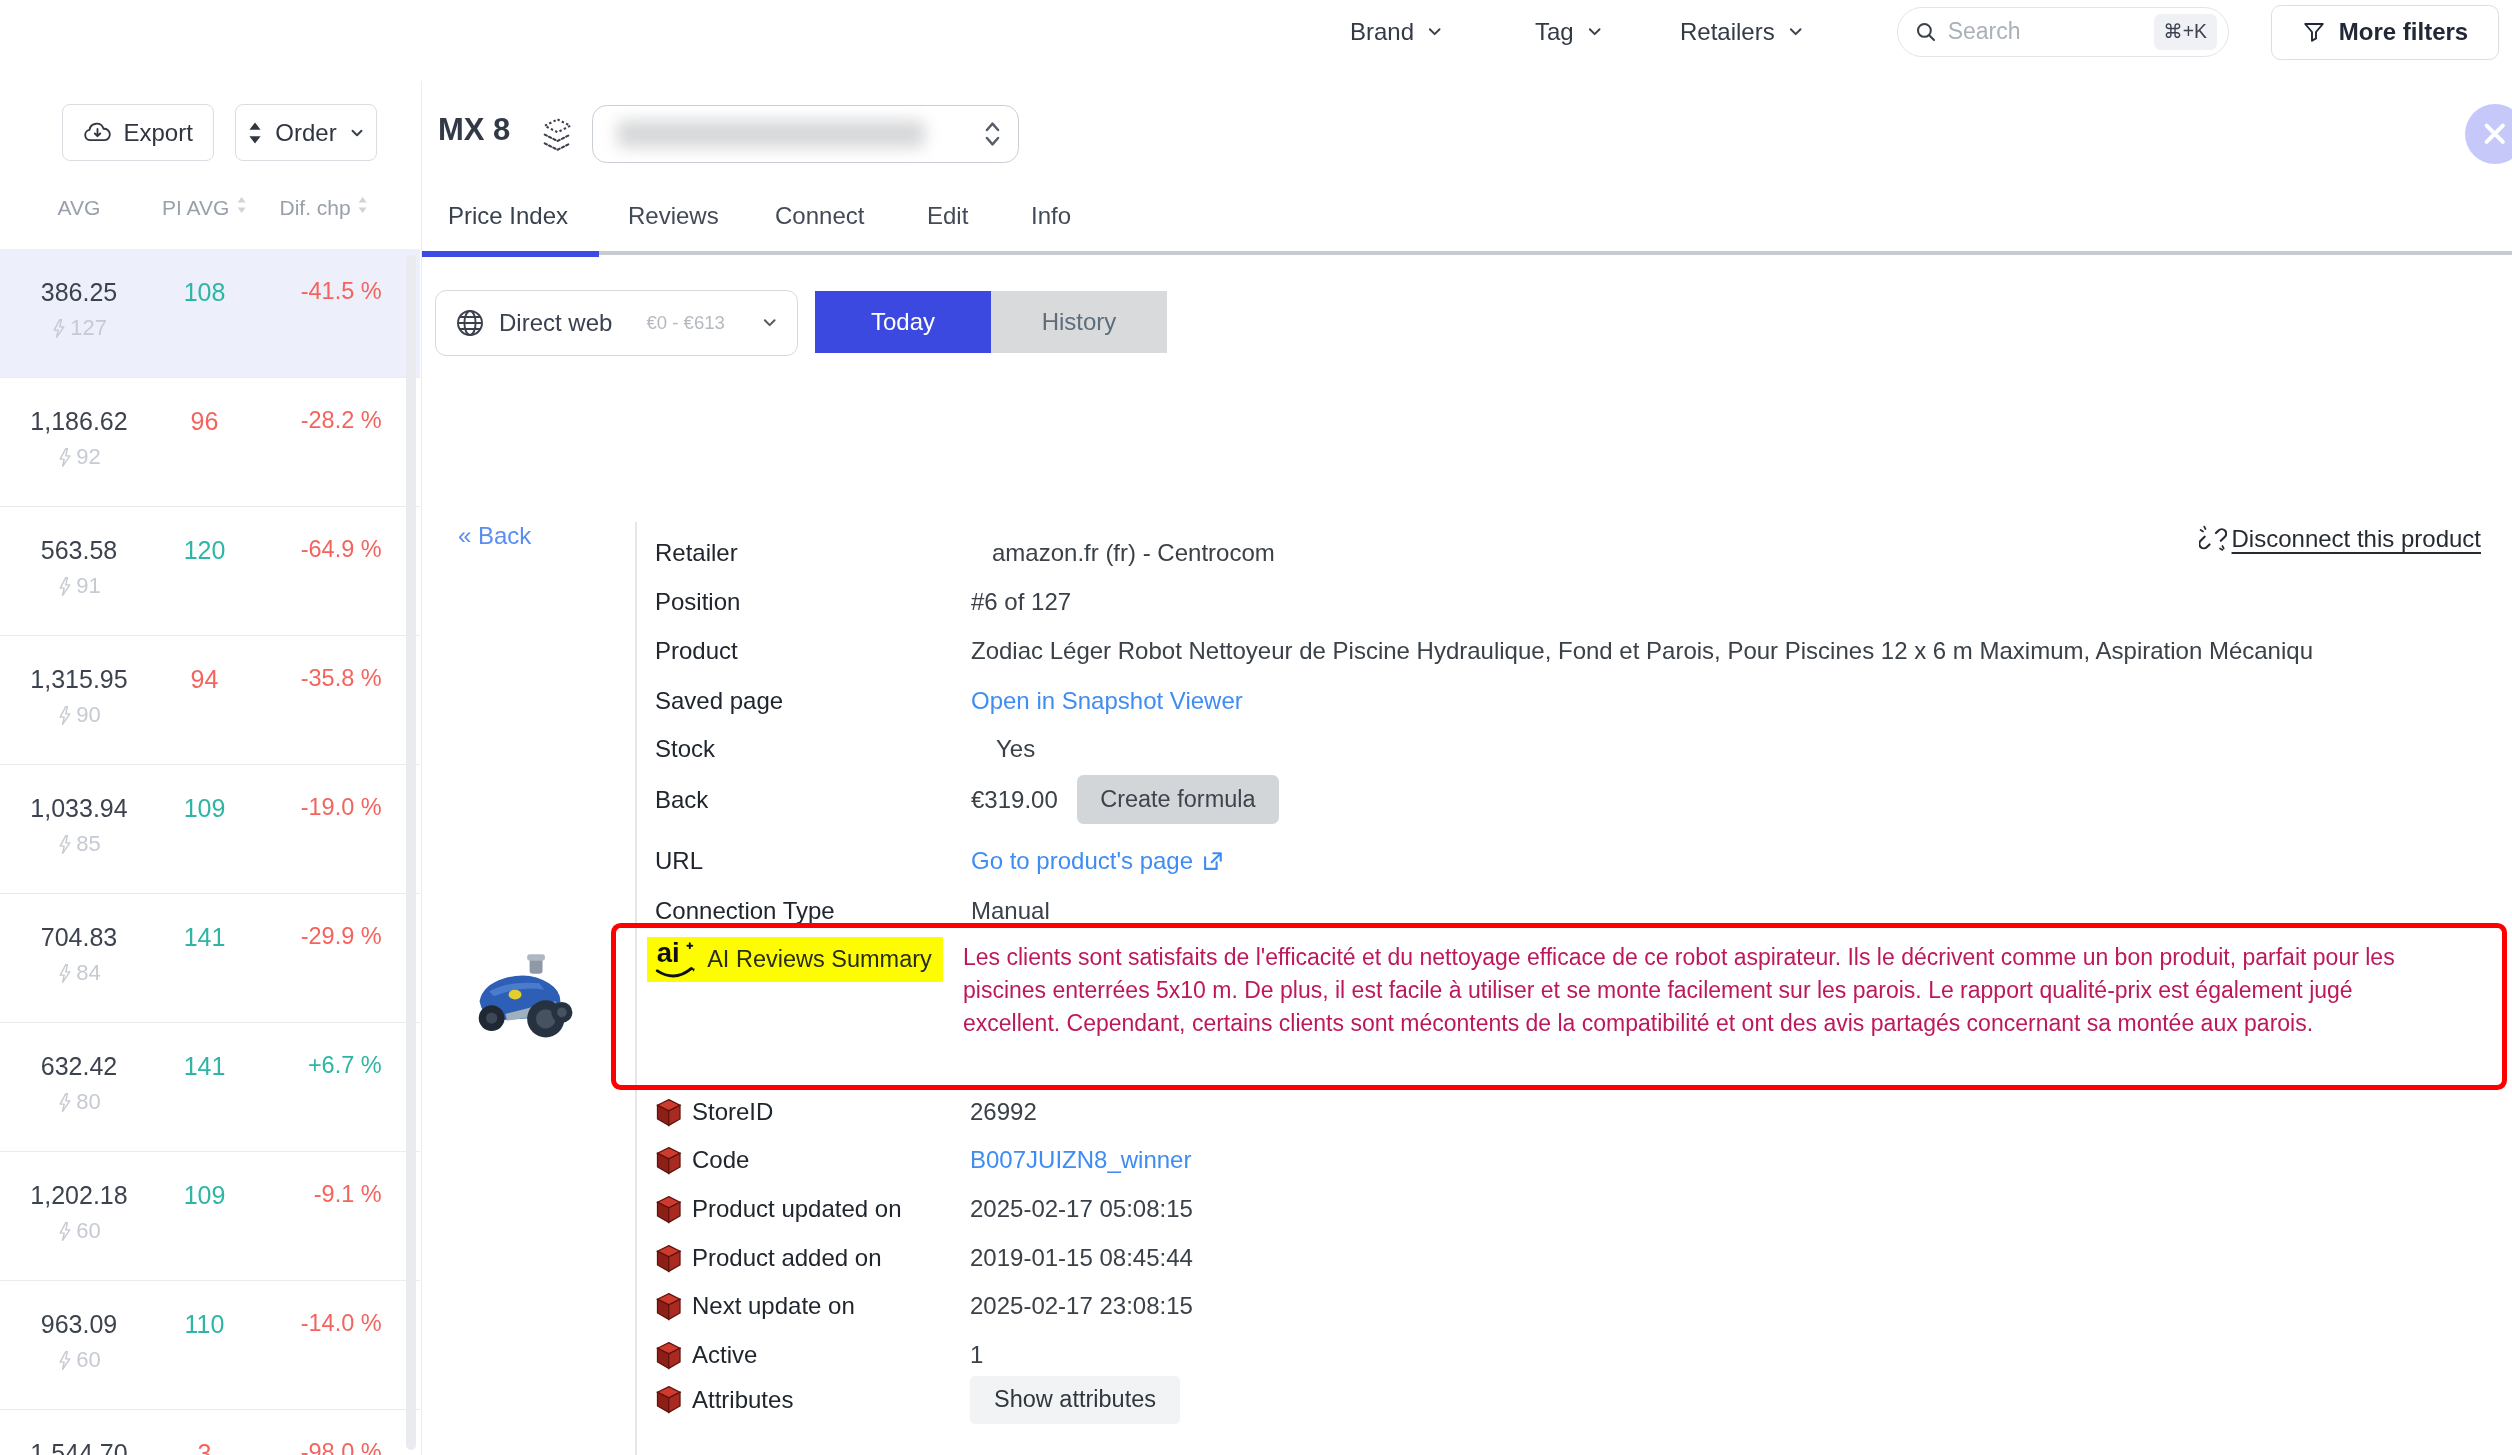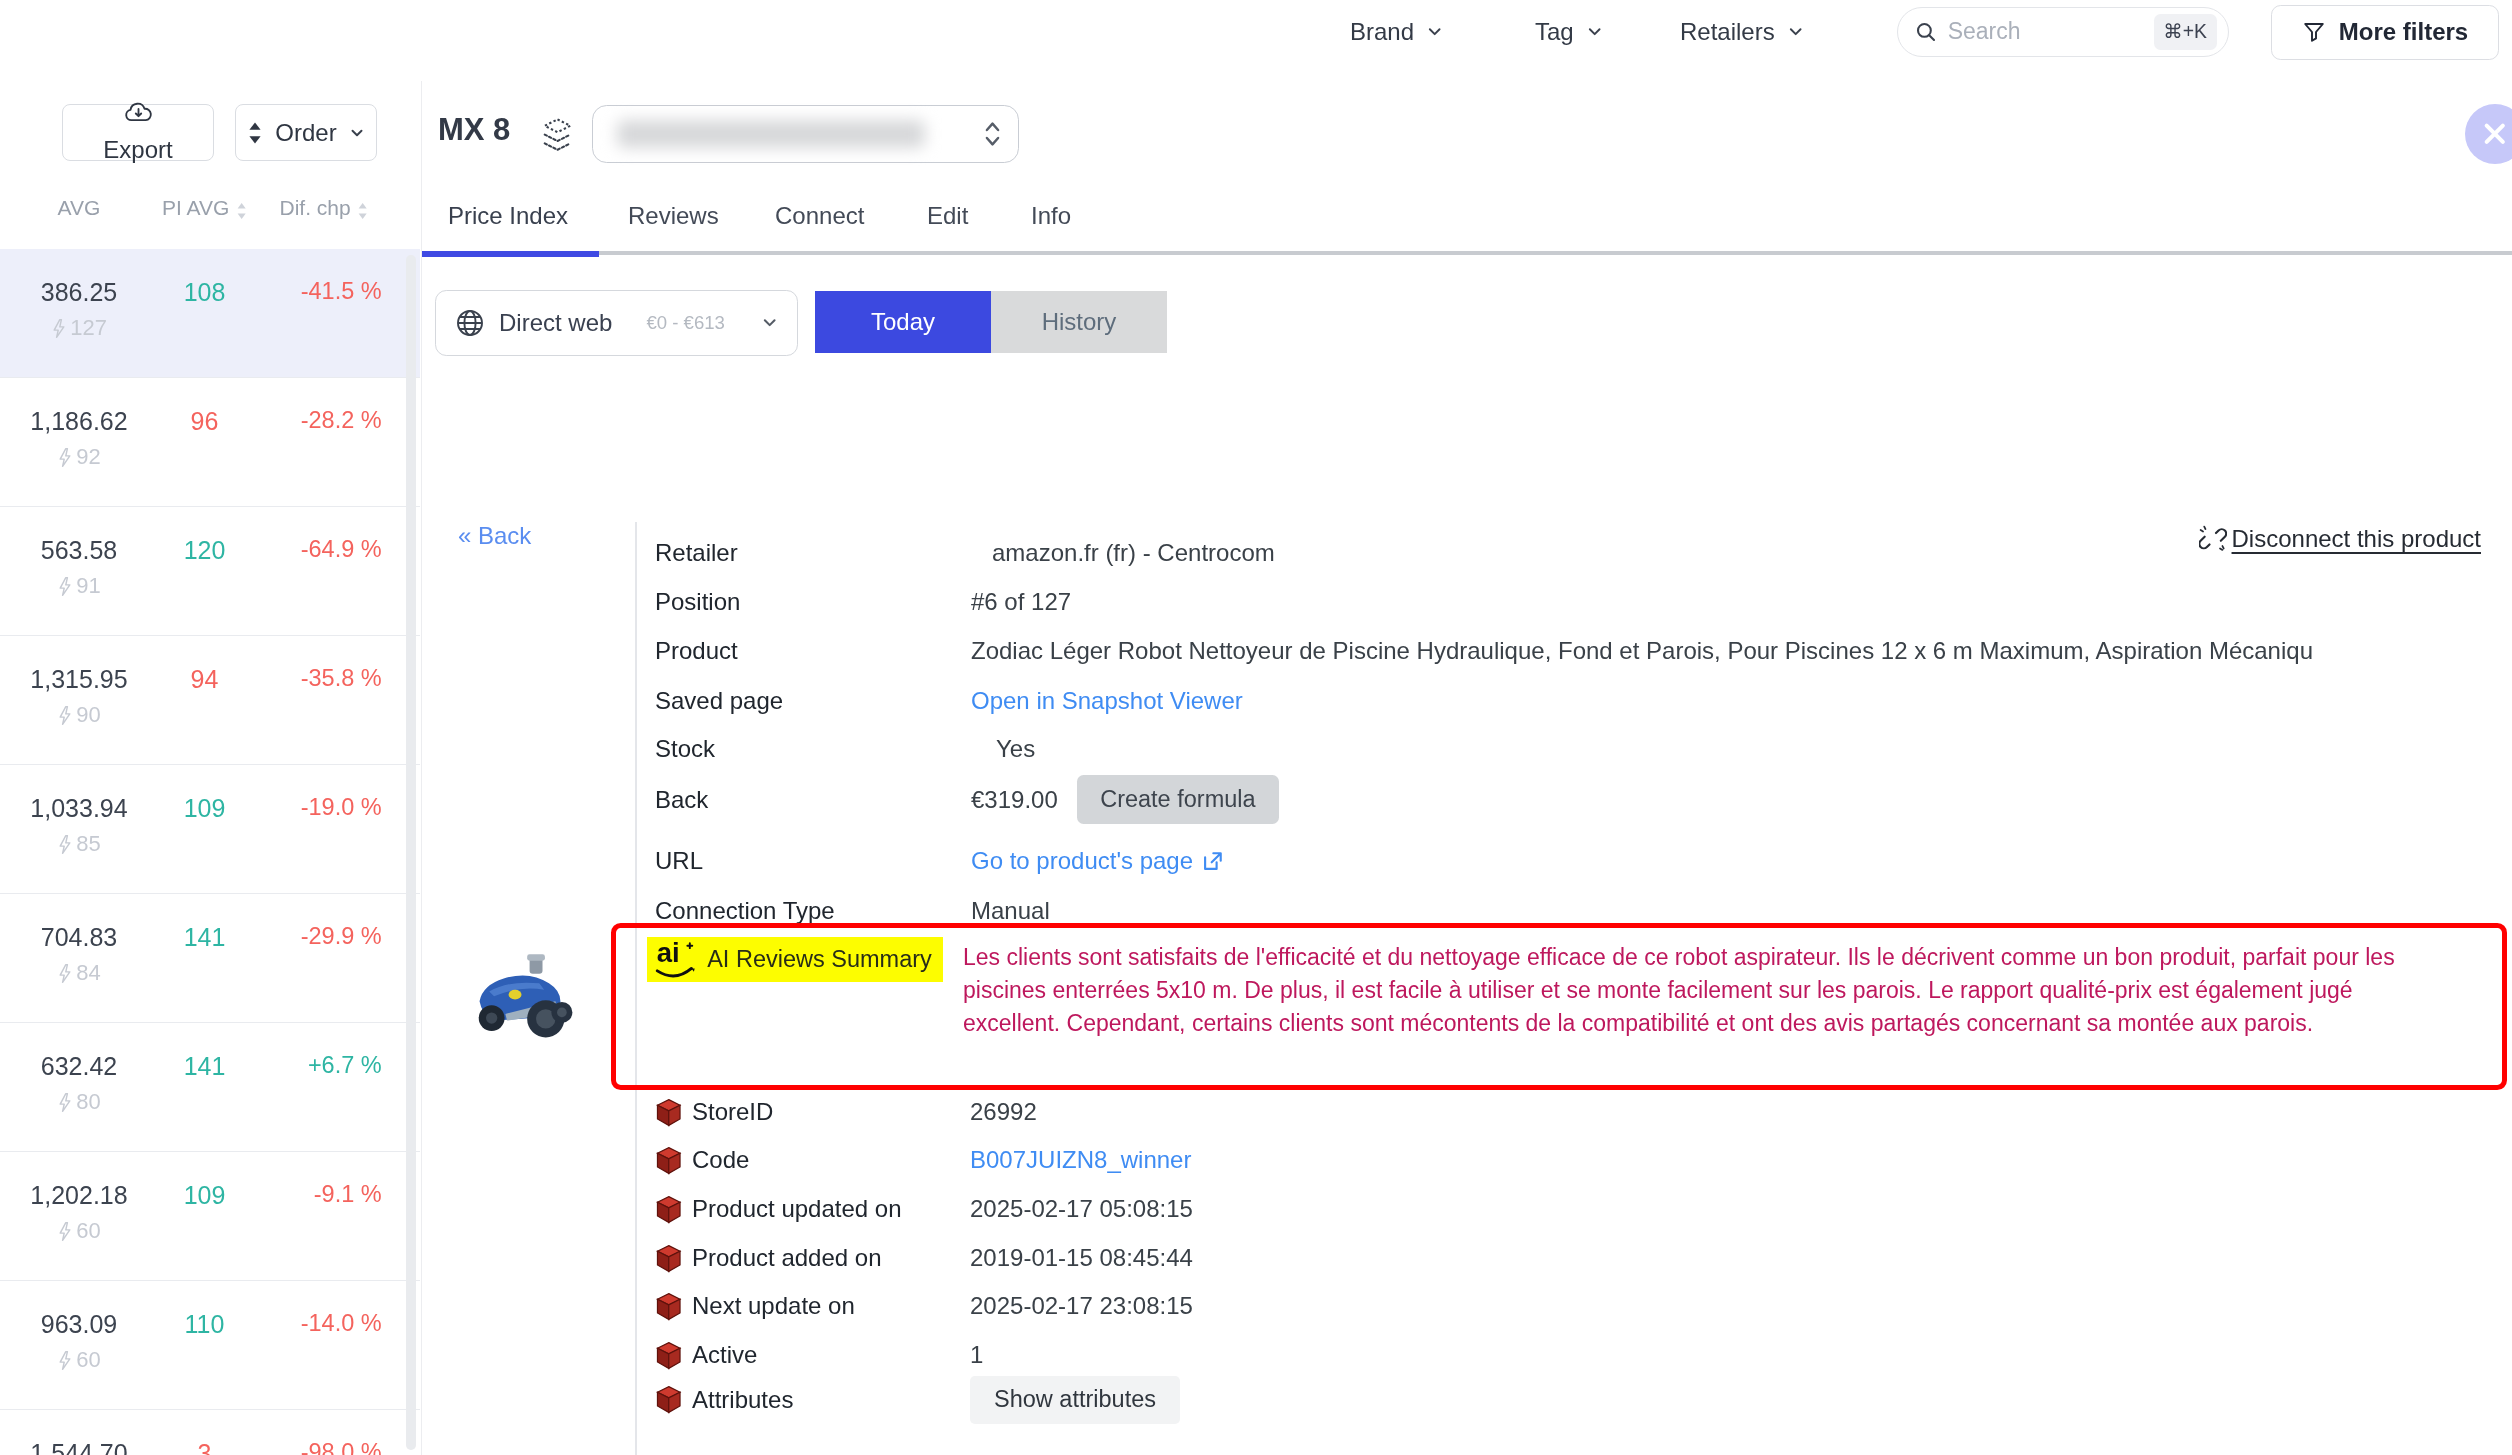--- a/index.html
+++ b/index.html
@@ -23,25 +23,25 @@
   .more-filters { position:absolute; left:2271px; top:4.9px; width:228px; height:55px;
                   border:1.6px solid #dcdee3; border-radius:9.7px; display:flex; align-items:center;
                   justify-content:center; gap:13px; font-size:24px; font-weight:700; color:#222835; background:#fff; cursor:pointer; }
 
   
   .sidebar { position:absolute; left:0; top:81px; width:422px; height:1374px; background:#fff;
              border-right:1.6px solid #ecedf0; }
   .side-btn { position:absolute; top:23px; height:57px; border:1.6px solid #dadde2; border-radius:8px;
               background:#fff; display:flex; align-items:center; justify-content:center; gap:11.3px;
               font-size:24px; font-weight:500; color:#2f3642; cursor:pointer; }
-  .btn-export { left:62px; width:152px;flex-direction:column; }
+  .btn-export { left:62px; width:152px; }
   .btn-order  { left:235px; width:142px; }
   .side-headers { position:absolute; top:115px; left:0; width:397px; display:flex;
                   font-size:21px; color:#99a0ab; }
-  .sh { display:flex; align-items:flex-end; justify-content:center; gap:6.5px; }
+  .sh { display:flex; align-items:flex-start; justify-content:center; gap:6.5px; }
   .sh1 { width:158px; } .sh2 { width:93px; } .sh3 { width:146px; }
   .side-rows { position:absolute; top:168px; left:0; width:420px; height:1221px; overflow:hidden; }
   .srow { position:relative; width:100%; height:129px; border-bottom:1.6px solid #e9ebef;
           display:flex; align-items:flex-start; padding-top:29px; cursor:pointer; background:#fff; }
   .srow.selected { background:#edeffa; }
   .c-avg { width:158px; text-align:center; }
   .avg-main { font-size:25px; font-weight:500; color:#3c434f; }
   .flash { margin-top:8px; display:flex; align-items:center; justify-content:center; gap:3.2px;
            font-size:22px; color:#c6cad2; }
   .c-pi { width:93px; text-align:center; font-size:25px; font-weight:500; }

